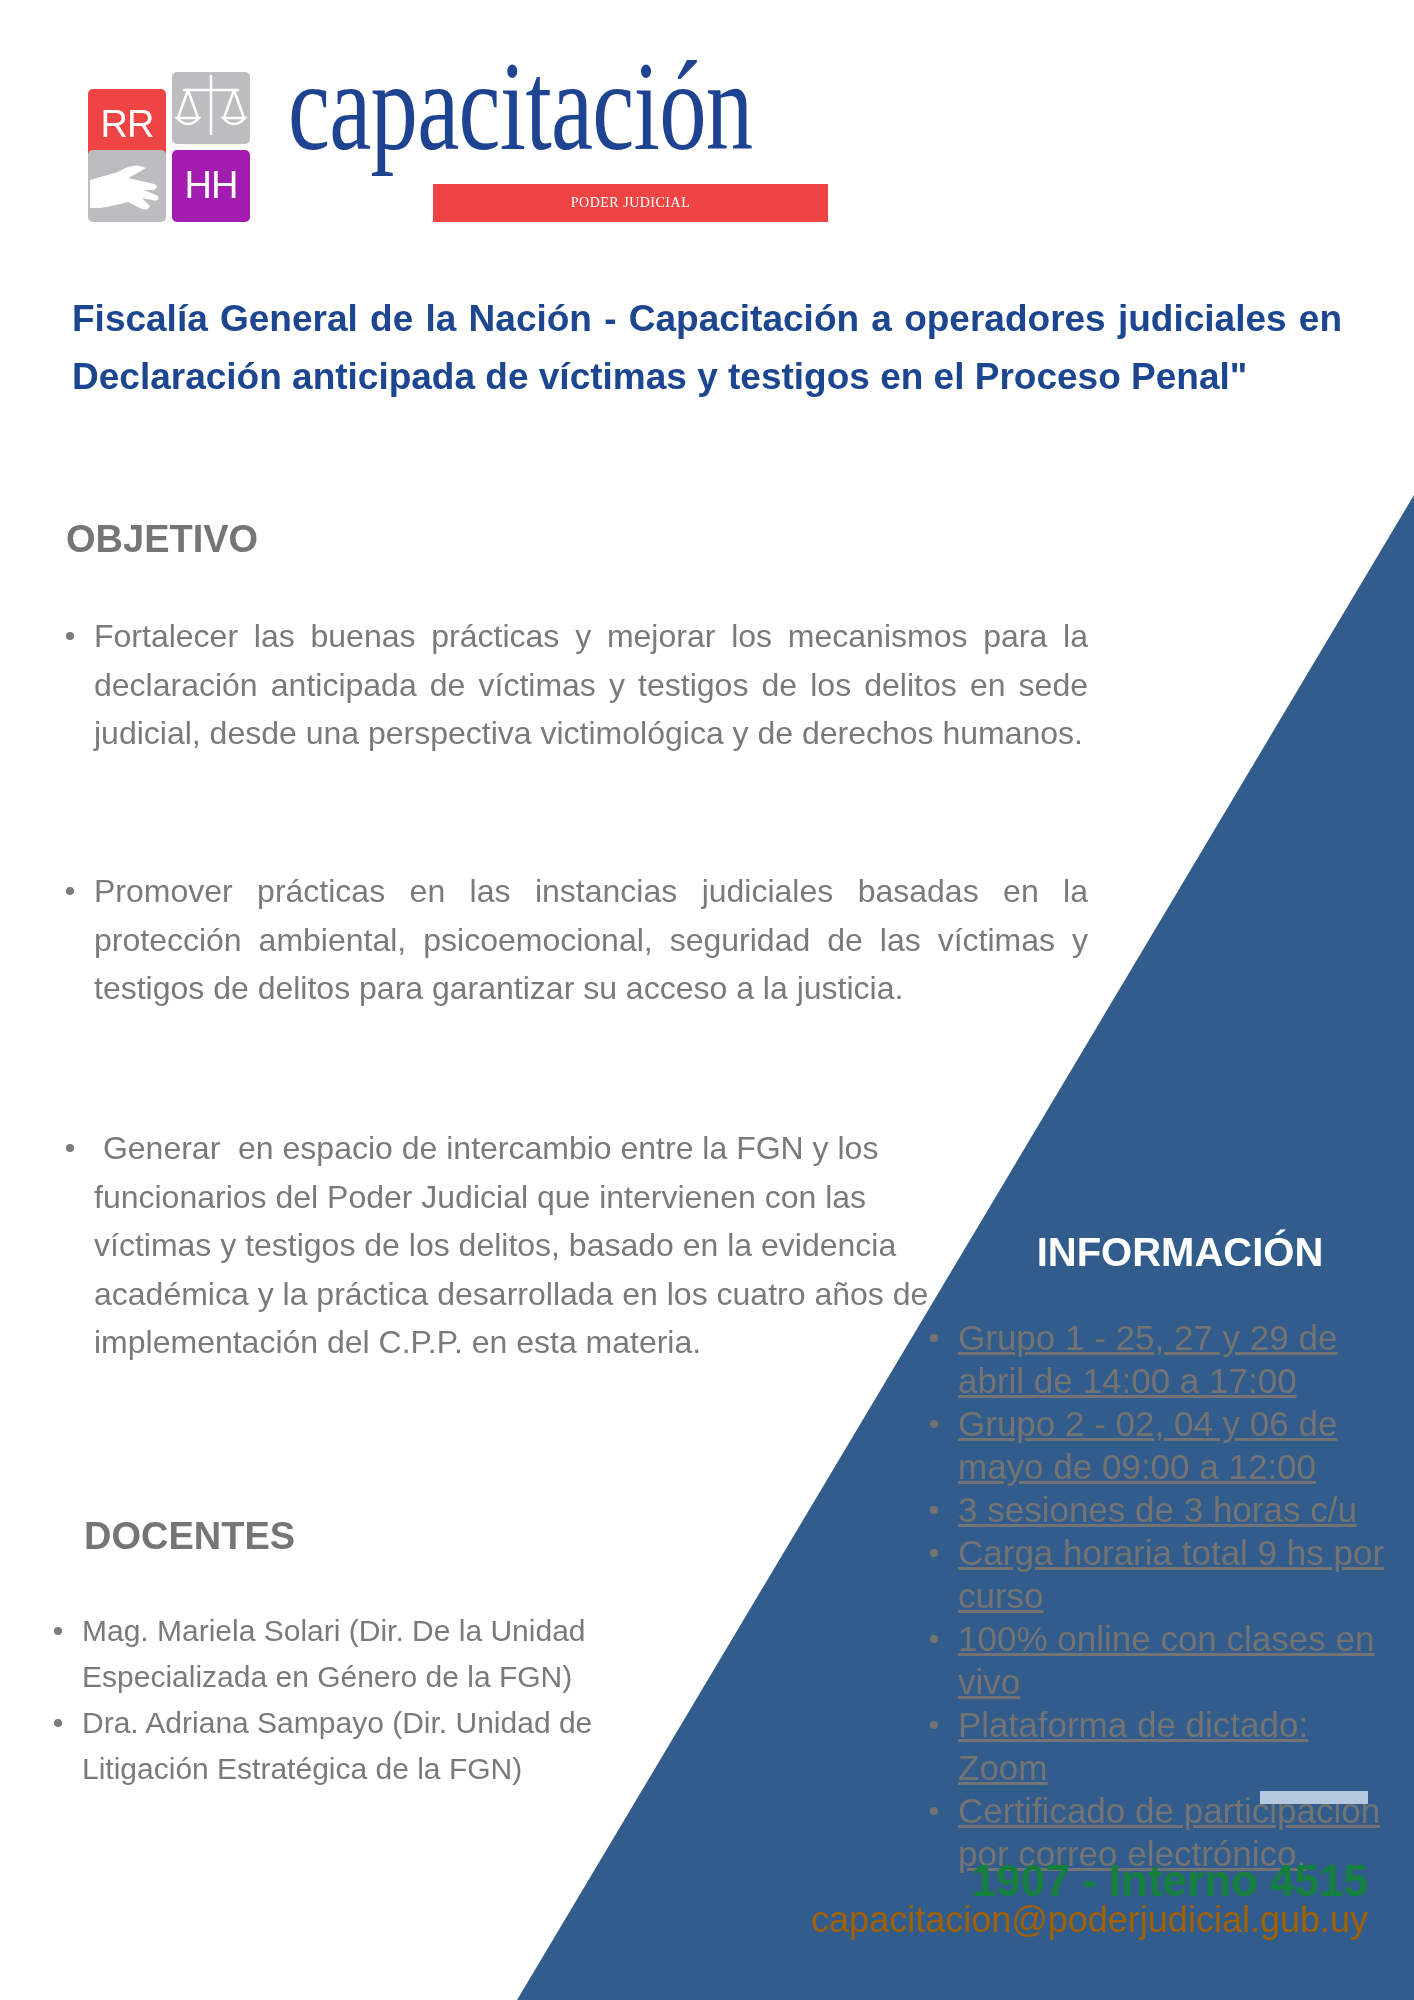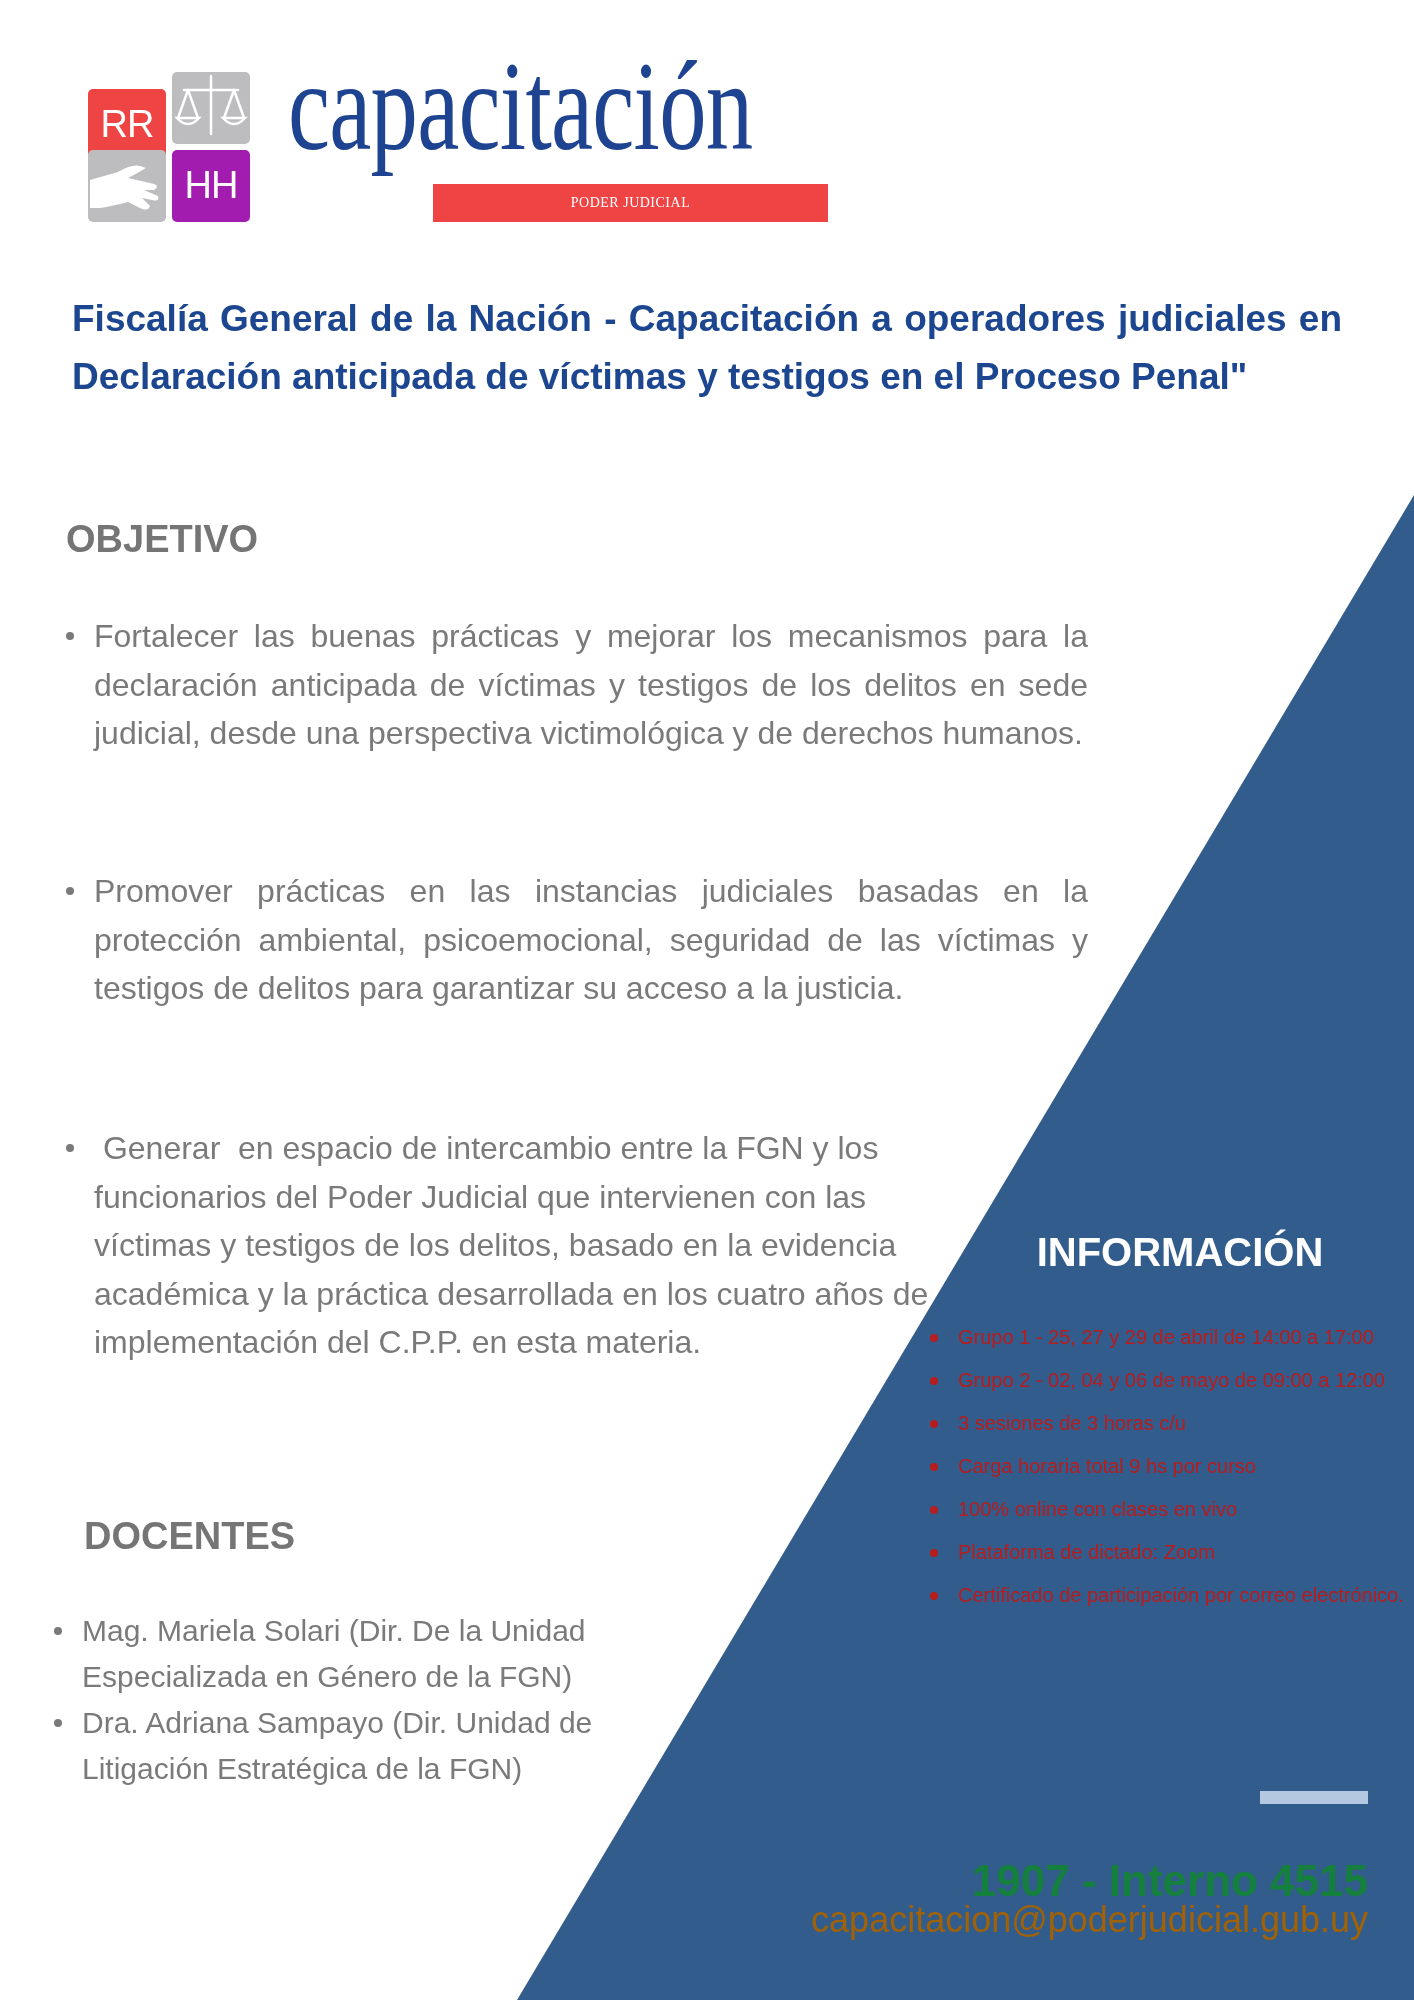--- a/index.html
+++ b/index.html
@@ -41,21 +41,21 @@
     .obj-2 { left: 66px; top: 867px; width: 1022px; }
     .obj-3 { left: 66px; top: 1124px; width: 900px; text-align: left; }
     .obj-3 li { padding-left: 28px; }
 
     .doc-list { left: 54px; top: 1608px; width: 640px; color: #7a7a7a; font-size: 30px; line-height: 46px; }
     .doc-list li::before { top: 19px; }
     .doc-list li { padding-left: 30px; }
 
     
     .info-heading { left: 1000px; top: 1230px; width: 360px; text-align: center; color: #ffffff; font-weight: bold; font-size: 40px; }
-    .info-list { left: 930px; top: 1316px; width: 474px; color: #b91c1c; font-size: 20px; line-height: 43px; }
+    .info-list { left: 930px; top: 1316px; width: 474px; color: #737373; font-size: 35px; line-height: 43px; text-decoration: underline; }
     .info-list li { padding-left: 32px; }
     .info-list li::before { top: 18px; left: 2px; width: 7px; height: 7px; }
     .info-divider { left: 1260px; top: 1791px; width: 108px; height: 13px; background: #b4c8e0; }
     .contact-phone { right: 46px; top: 1856px; color: #15803d; font-weight: bold; font-size: 44px; text-align: right; white-space: nowrap; }
     .contact-email { right: 46px; top: 1899px; color: #a16207; font-size: 36px; text-align: right; white-space: nowrap; }
   </style>
 </head>
 <body>
 
 <svg class="bg-triangle" viewBox="0 0 1414 2000" preserveAspectRatio="none">

